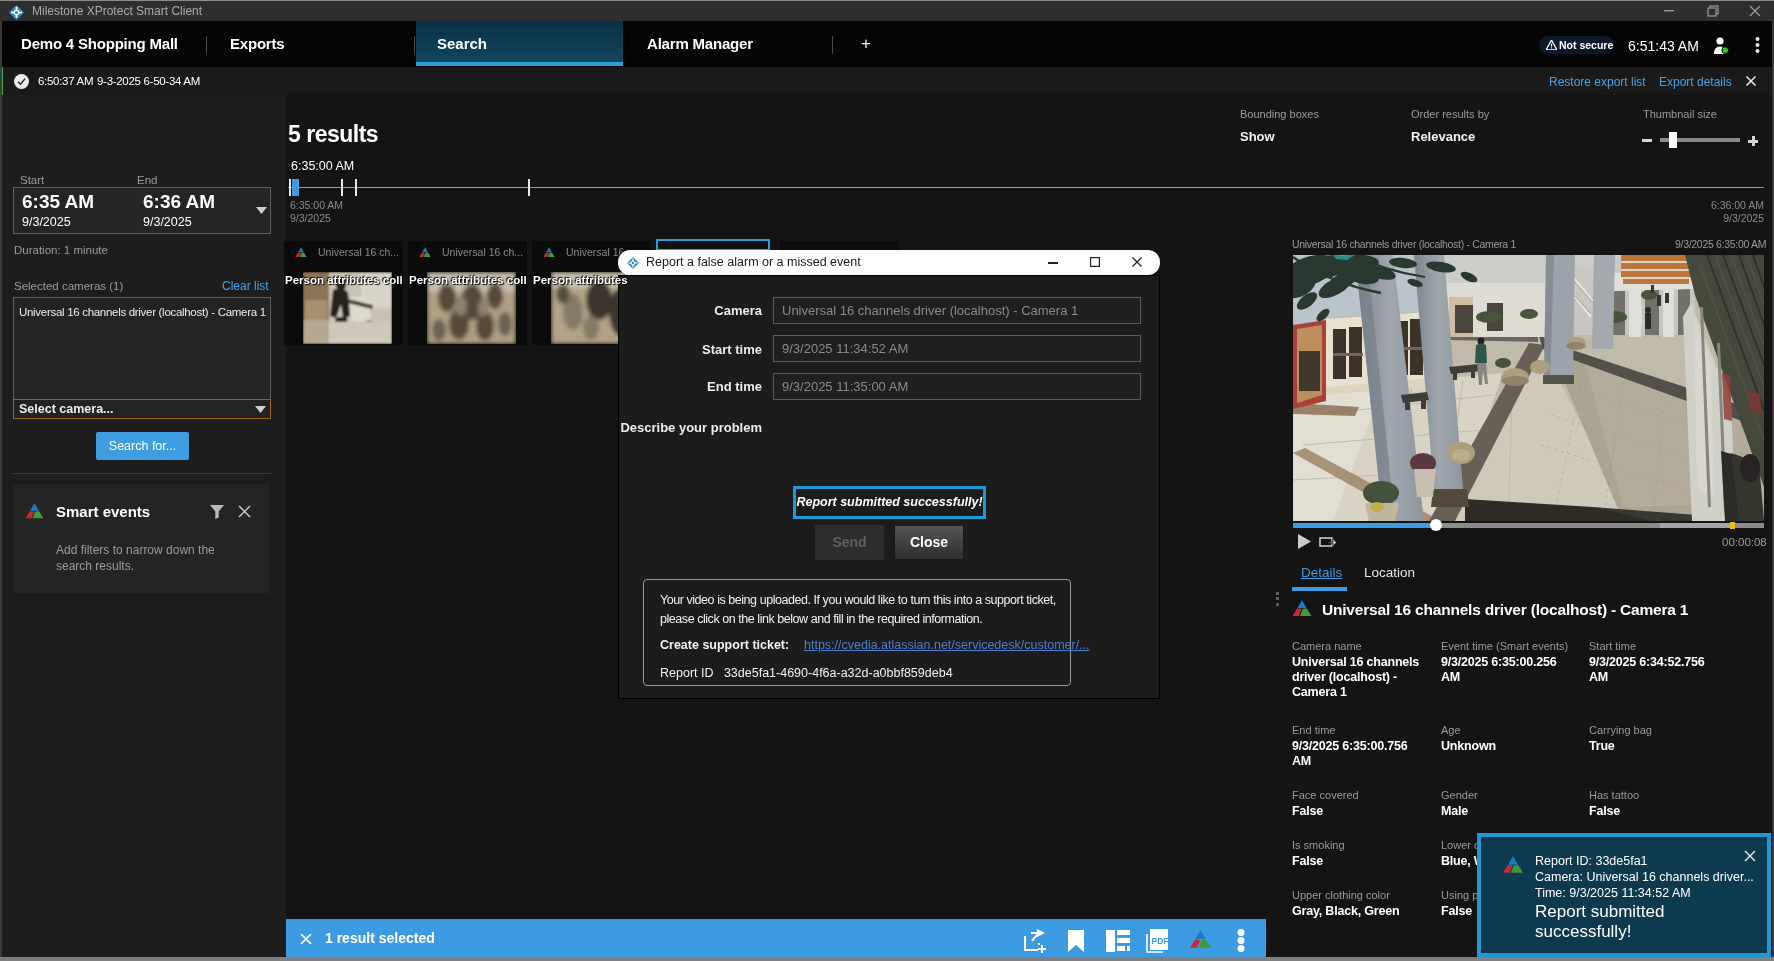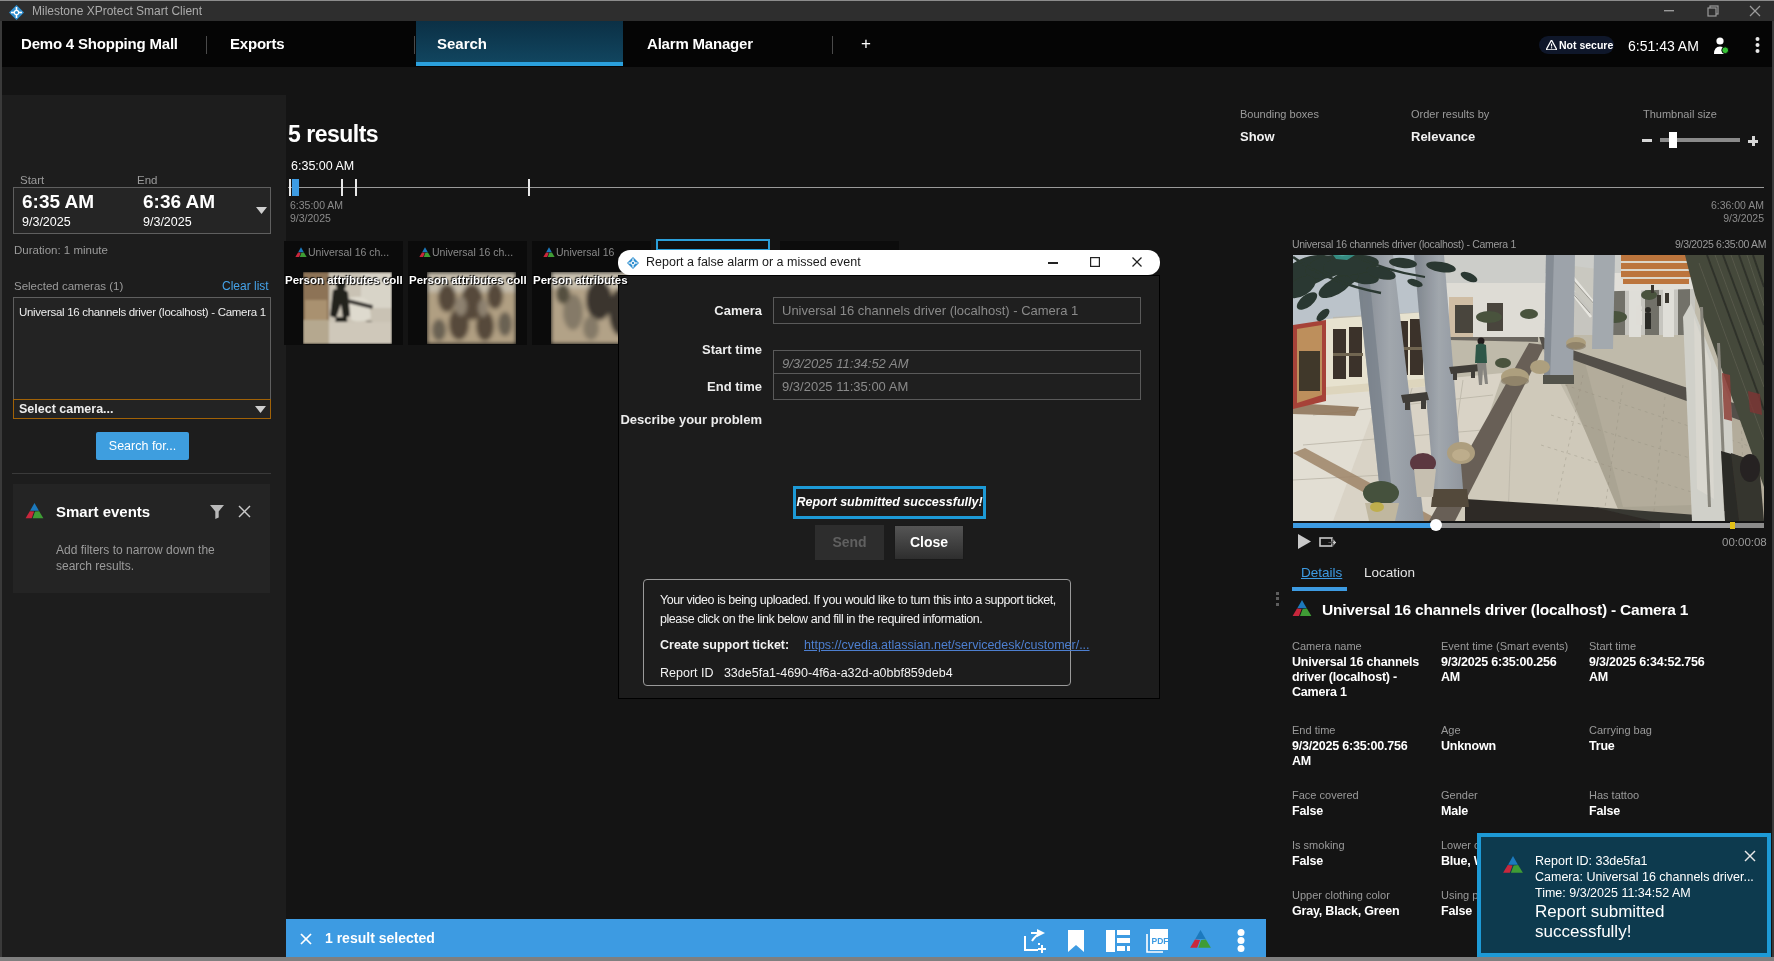--- a/index.html
+++ b/index.html
@@ -2,21 +2,21 @@
 <html><head>
 <meta charset="utf-8">
 <style>
 * { margin:0; padding:0; box-sizing:border-box; }
 html,body { width:1774px; height:961px; overflow:hidden; background:#161616; }
 body { font-family:"Liberation Sans", sans-serif; position:relative; }
 .abs { position:absolute; }
 #app { position:absolute; left:0; top:0; width:1774px; height:961px; background:#141414; }
 
 .card { width:119px; height:104px; background:#0b0b0b; overflow:hidden; }
-.chead { position:absolute; left:24px; top:5px; font-size:10.5px; color:#8a8a8a; white-space:nowrap; }
+.chead { position:absolute; left:34px; top:5px; font-size:10.5px; color:#8a8a8a; white-space:nowrap; }
 .clabel { position:absolute; left:1px; top:33px; font-size:11.5px; font-weight:bold; color:#fff; white-space:nowrap; z-index:2; text-shadow:1px 1px 1px #000, -1px -1px 1px #000; }
 
 .dl { position:absolute; font-size:11px; color:#9a9a9a; white-space:nowrap; }
 .dv { position:absolute; font-size:12.5px; font-weight:bold; color:#fff; line-height:15px; letter-spacing:-0.2px; }
 .dgrid { width:480px; height:320px; }
 
 .mlabel { position:absolute; right:397px; font-size:13px; font-weight:bold; color:#ececec; white-space:nowrap; text-align:right; }
 .minput { position:absolute; left:154px; width:368px; height:27px; background:#1f1f1f; border:1px solid #5a5a5a; color:#8a8a8a; font-size:13px; line-height:25px; padding-left:8px; overflow:hidden; white-space:nowrap; }
 
 #titlebar { left:0; top:0; width:1774px; height:21px; background:#2e2e2e; border-top:1px solid #8c8c8c; }
@@ -87,20 +87,35 @@
     <path d="M1 17 Q1 9.5 7 9.5 Q13 9.5 13 17 Z" fill="#fff"></path>
     <circle cx="12.2" cy="13.2" r="3.4" fill="#35c135" stroke="#050505" stroke-width="1"></circle>
   </svg>
   <svg class="abs" style="left:1755px;top:16px" width="5" height="16" viewBox="0 0 5 16">
     <circle cx="2.5" cy="2" r="2" fill="#e8e8e8"></circle>
         <circle cx="2.5" cy="8" r="2" fill="#e8e8e8"></circle>
         <circle cx="2.5" cy="14" r="2" fill="#e8e8e8"></circle>
   </svg>
 </div>
 
+<div class="abs" id="notifbar">
+  <div class="green"></div>
+  <svg class="abs" style="left:14px;top:7px" width="15" height="15" viewBox="0 0 15 15">
+    <circle cx="7.5" cy="7.5" r="7.5" fill="#ededed"></circle>
+    <path d="M4 7.8 L6.5 10.2 L11 4.8" stroke="#222" stroke-width="1.4" fill="none"></path>
+  </svg>
+  <span class="abs white" style="left:38px;top:8px;font-size:11.5px;letter-spacing:-0.3px;">6:50:37 AM</span>
+  <span class="abs white" style="left:97px;top:8px;font-size:11.5px;letter-spacing:-0.3px;">9-3-2025 6-50-34 AM</span>
+  <span class="bluelink" style="position:absolute;left:1549px;top:8px;font-size:12px">Restore export list</span>
+  <span class="bluelink" style="position:absolute;left:1659px;top:8px;font-size:12px">Export details</span>
+  <svg style="position:absolute;left:1745px;top:8px" width="12" height="12" viewBox="0 0 12 12" stroke="#e8e8e8" stroke-width="1.6">
+    <line x1="1.5" y1="1.5" x2="10.5" y2="10.5"></line>
+        <line x1="10.5" y1="1.5" x2="1.5" y2="10.5"></line>
+  </svg>
+</div>
 
 <div class="abs" id="sidebar">
   <span class="abs glabel" style="left:20px;top:79px">Start</span>
   <span class="abs glabel" style="left:137px;top:79px">End</span>
   <div class="abs" style="left:13px;top:92px;width:258px;height:47px;background:#252525;border:1px solid #5f5f5f;">
     <span class="abs white" style="left:8px;top:3px;font-size:19px;font-weight:bold;">6:35 AM</span>
     <span class="abs white" style="left:129px;top:3px;font-size:19px;font-weight:bold;">6:36 AM</span>
     <span class="abs white" style="left:8px;top:27px;font-size:12.5px;">9/3/2025</span>
     <span class="abs white" style="left:129px;top:27px;font-size:12.5px;">9/3/2025</span>
     <svg class="abs" style="left:242px;top:19px" width="11" height="7">
@@ -613,24 +628,24 @@
         </svg>
     <svg class="abs" style="left:514px;top:7px" width="10" height="10" viewBox="0 0 10 10" stroke="#222" stroke-width="1.2">
           <line x1="0.5" y1="0.5" x2="9.5" y2="9.5"></line>
           <line x1="9.5" y1="0.5" x2="0.5" y2="9.5"></line>
         </svg>
   </div>
   <div class="abs" style="left:0;top:25px;width:542px;height:424px;background:#1c1c1c;border:1px solid #000;">
     <span class="mlabel" style="top:27px;">Camera</span>
     <div class="minput" style="top:21px;">Universal 16 channels driver (localhost) - Camera 1</div>
     <span class="mlabel" style="top:66px;">Start time</span>
-    <div class="minput" style="top:74px;font-style:italic;">9/3/2025 11:34:52 AM</div>
+    <div class="minput" style="top:59px;">9/3/2025 11:34:52 AM</div>
     <span class="mlabel" style="top:103px;">End time</span>
     <div class="minput" style="top:97px;">9/3/2025 11:35:00 AM</div>
-    <span class="mlabel" style="top:136px;">Describe your problem</span>
+    <span class="mlabel" style="top:144px;">Describe your problem</span>
     <div class="abs" style="left:174px;top:210px;width:193px;height:33px;border:3px solid #1d9ad6;color:#fff;font-size:12.5px;font-style:italic;font-weight:bold;text-align:center;line-height:27px;">Report submitted successfully!</div>
     <div class="abs" style="left:196px;top:249px;width:69px;height:35px;background:#2d2d2d;color:#606060;font-size:14px;font-weight:bold;text-align:center;line-height:35px;">Send</div>
     <div class="abs" style="left:275px;top:249px;width:70px;height:35px;background:linear-gradient(#555,#2e2e2e);border:1px solid #1a1a1a;color:#fff;font-size:14px;font-weight:bold;text-align:center;line-height:33px;">Close</div>
     <div class="abs" style="left:24px;top:303px;width:428px;height:107px;border:1px solid #9a9a9a;border-radius:4px;">
       <span class="abs" style="left:16px;top:11px;width:410px;font-size:12.5px;color:#f2f2f2;line-height:18.5px;letter-spacing:-0.45px;">Your video is being uploaded. If you would like to turn this into a support ticket, please click on the link below and fill in the required information.</span>
       <span class="abs" style="left:16px;top:58px;font-size:12.5px;color:#f2f2f2;font-weight:bold;">Create support ticket:</span>
       <span class="abs" style="left:160px;top:58px;font-size:12.5px;color:#4d7fd0;text-decoration:underline;">https://cvedia.atlassian.net/servicedesk/customer/...</span>
       <span class="abs" style="left:16px;top:86px;font-size:12.5px;color:#f2f2f2;">Report ID&nbsp;&nbsp;&nbsp;33de5fa1-4690-4f6a-a32d-a0bbf859deb4</span>
     </div>
   </div>

